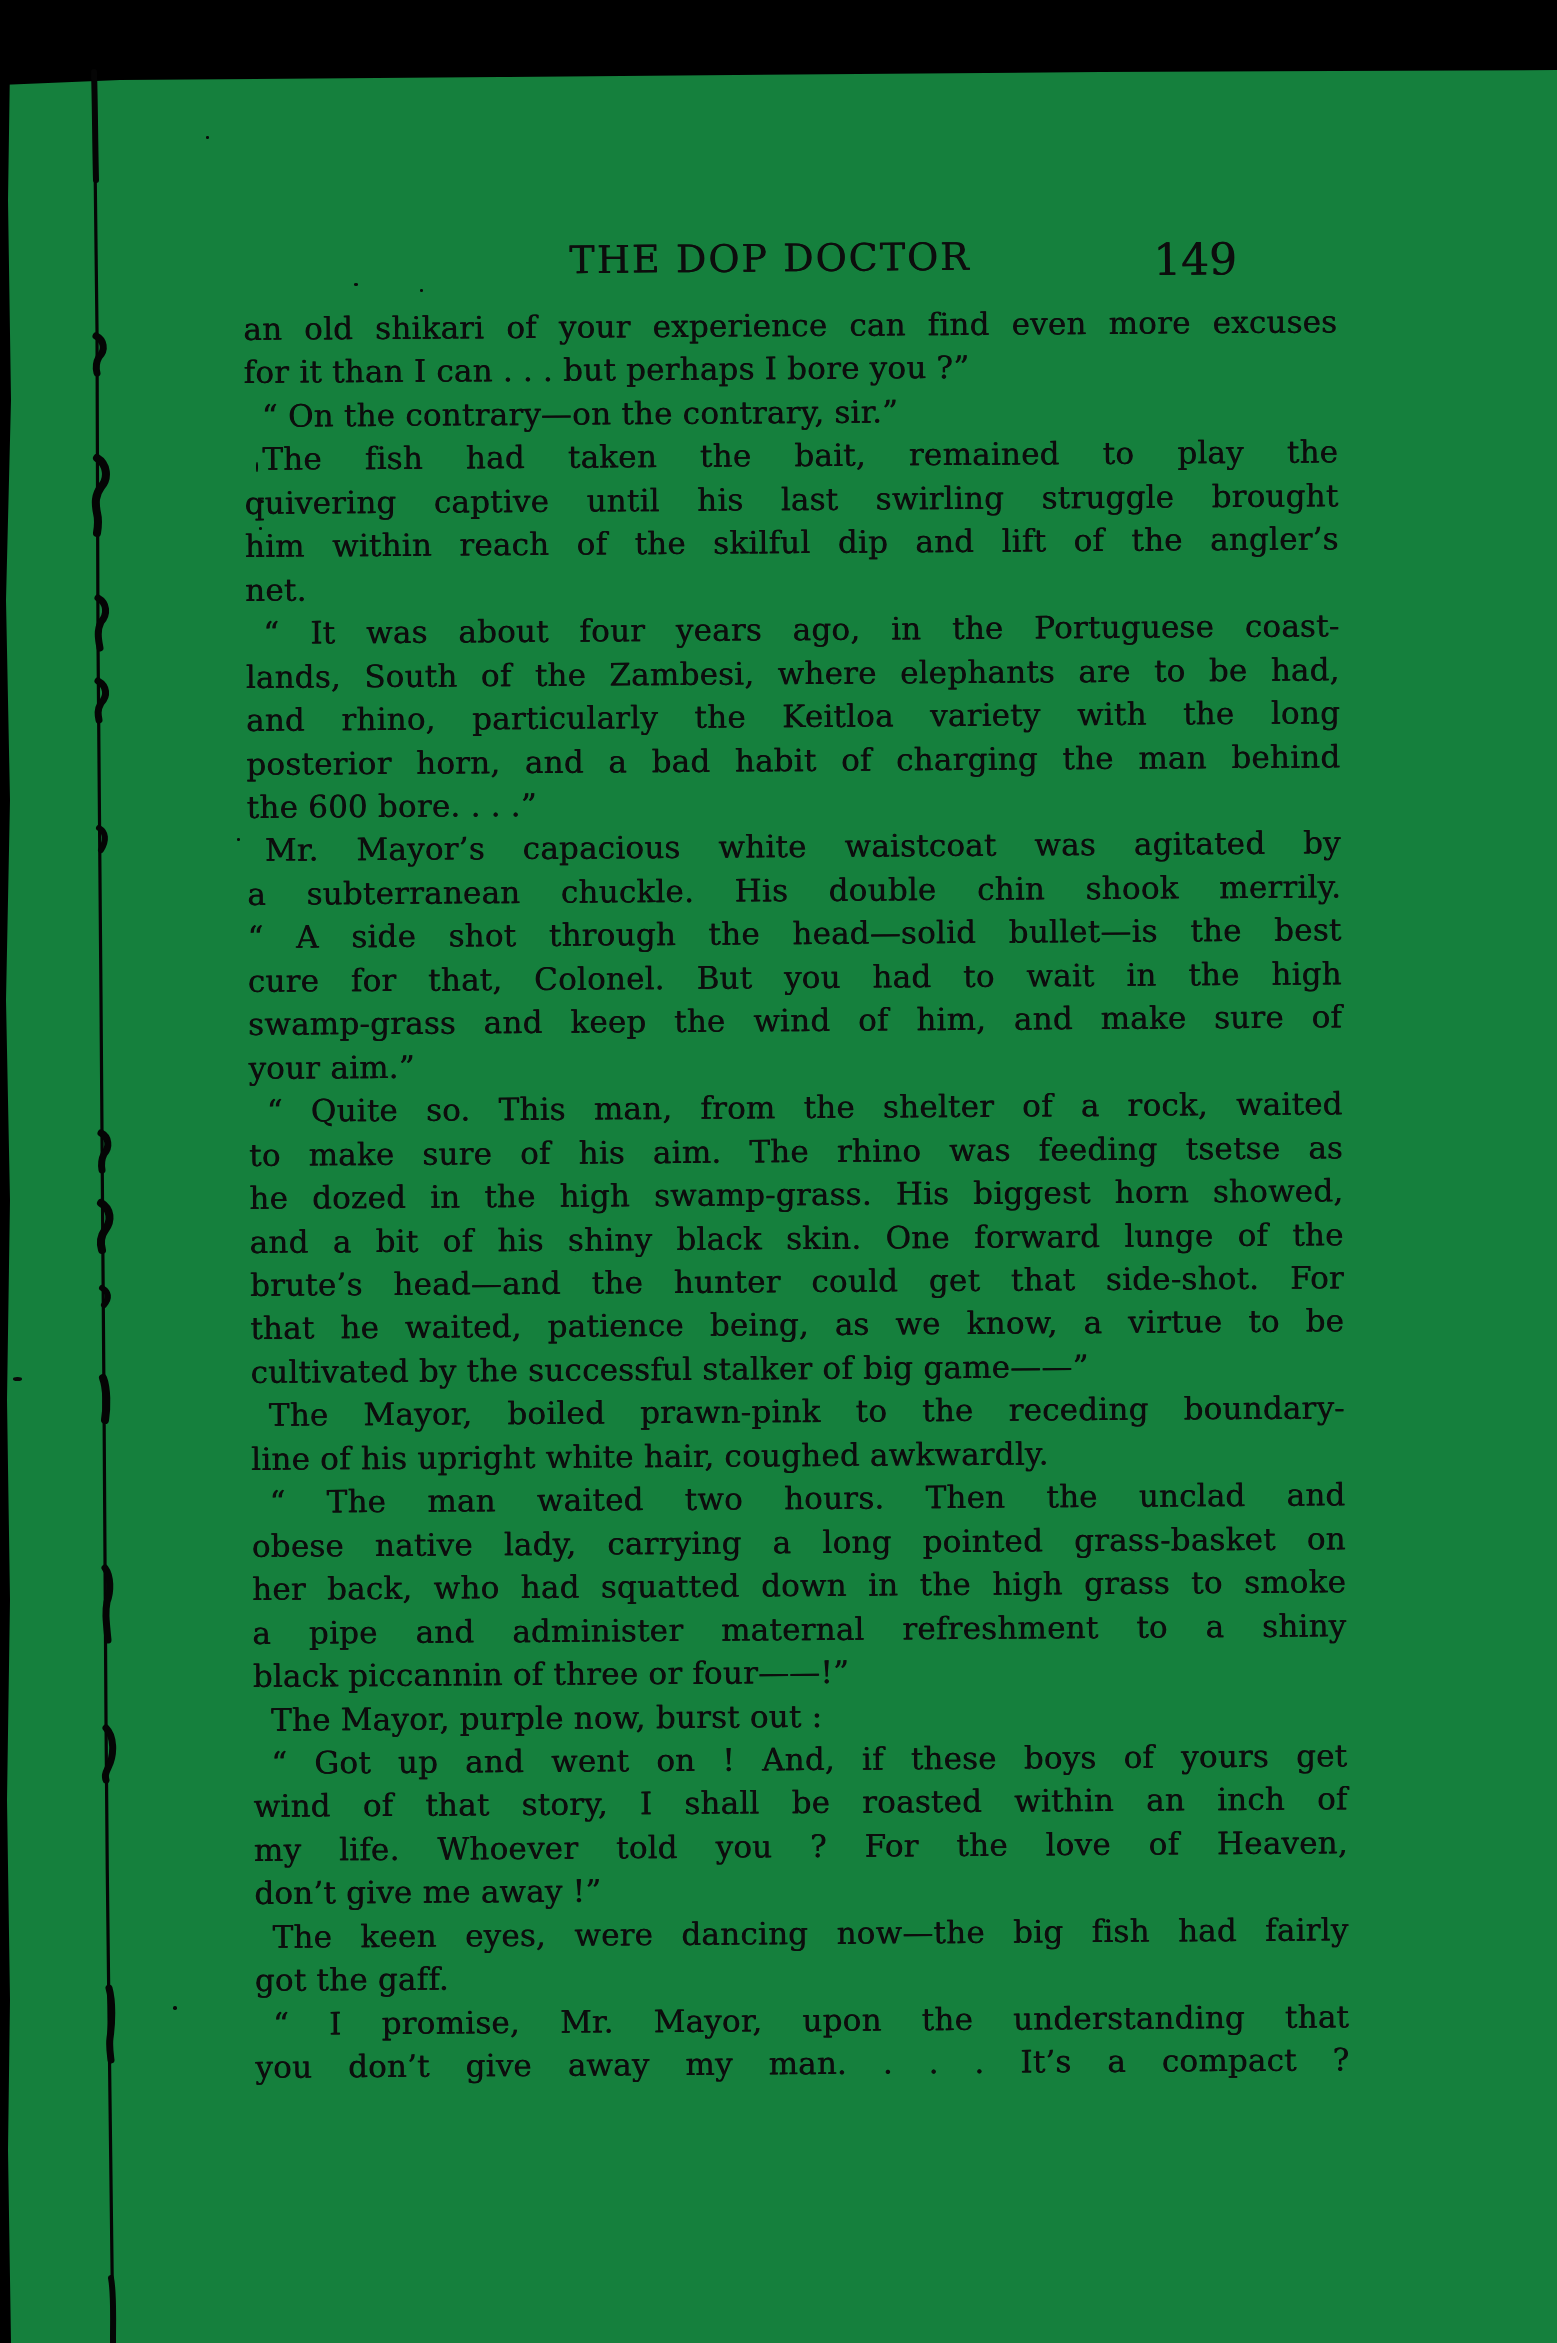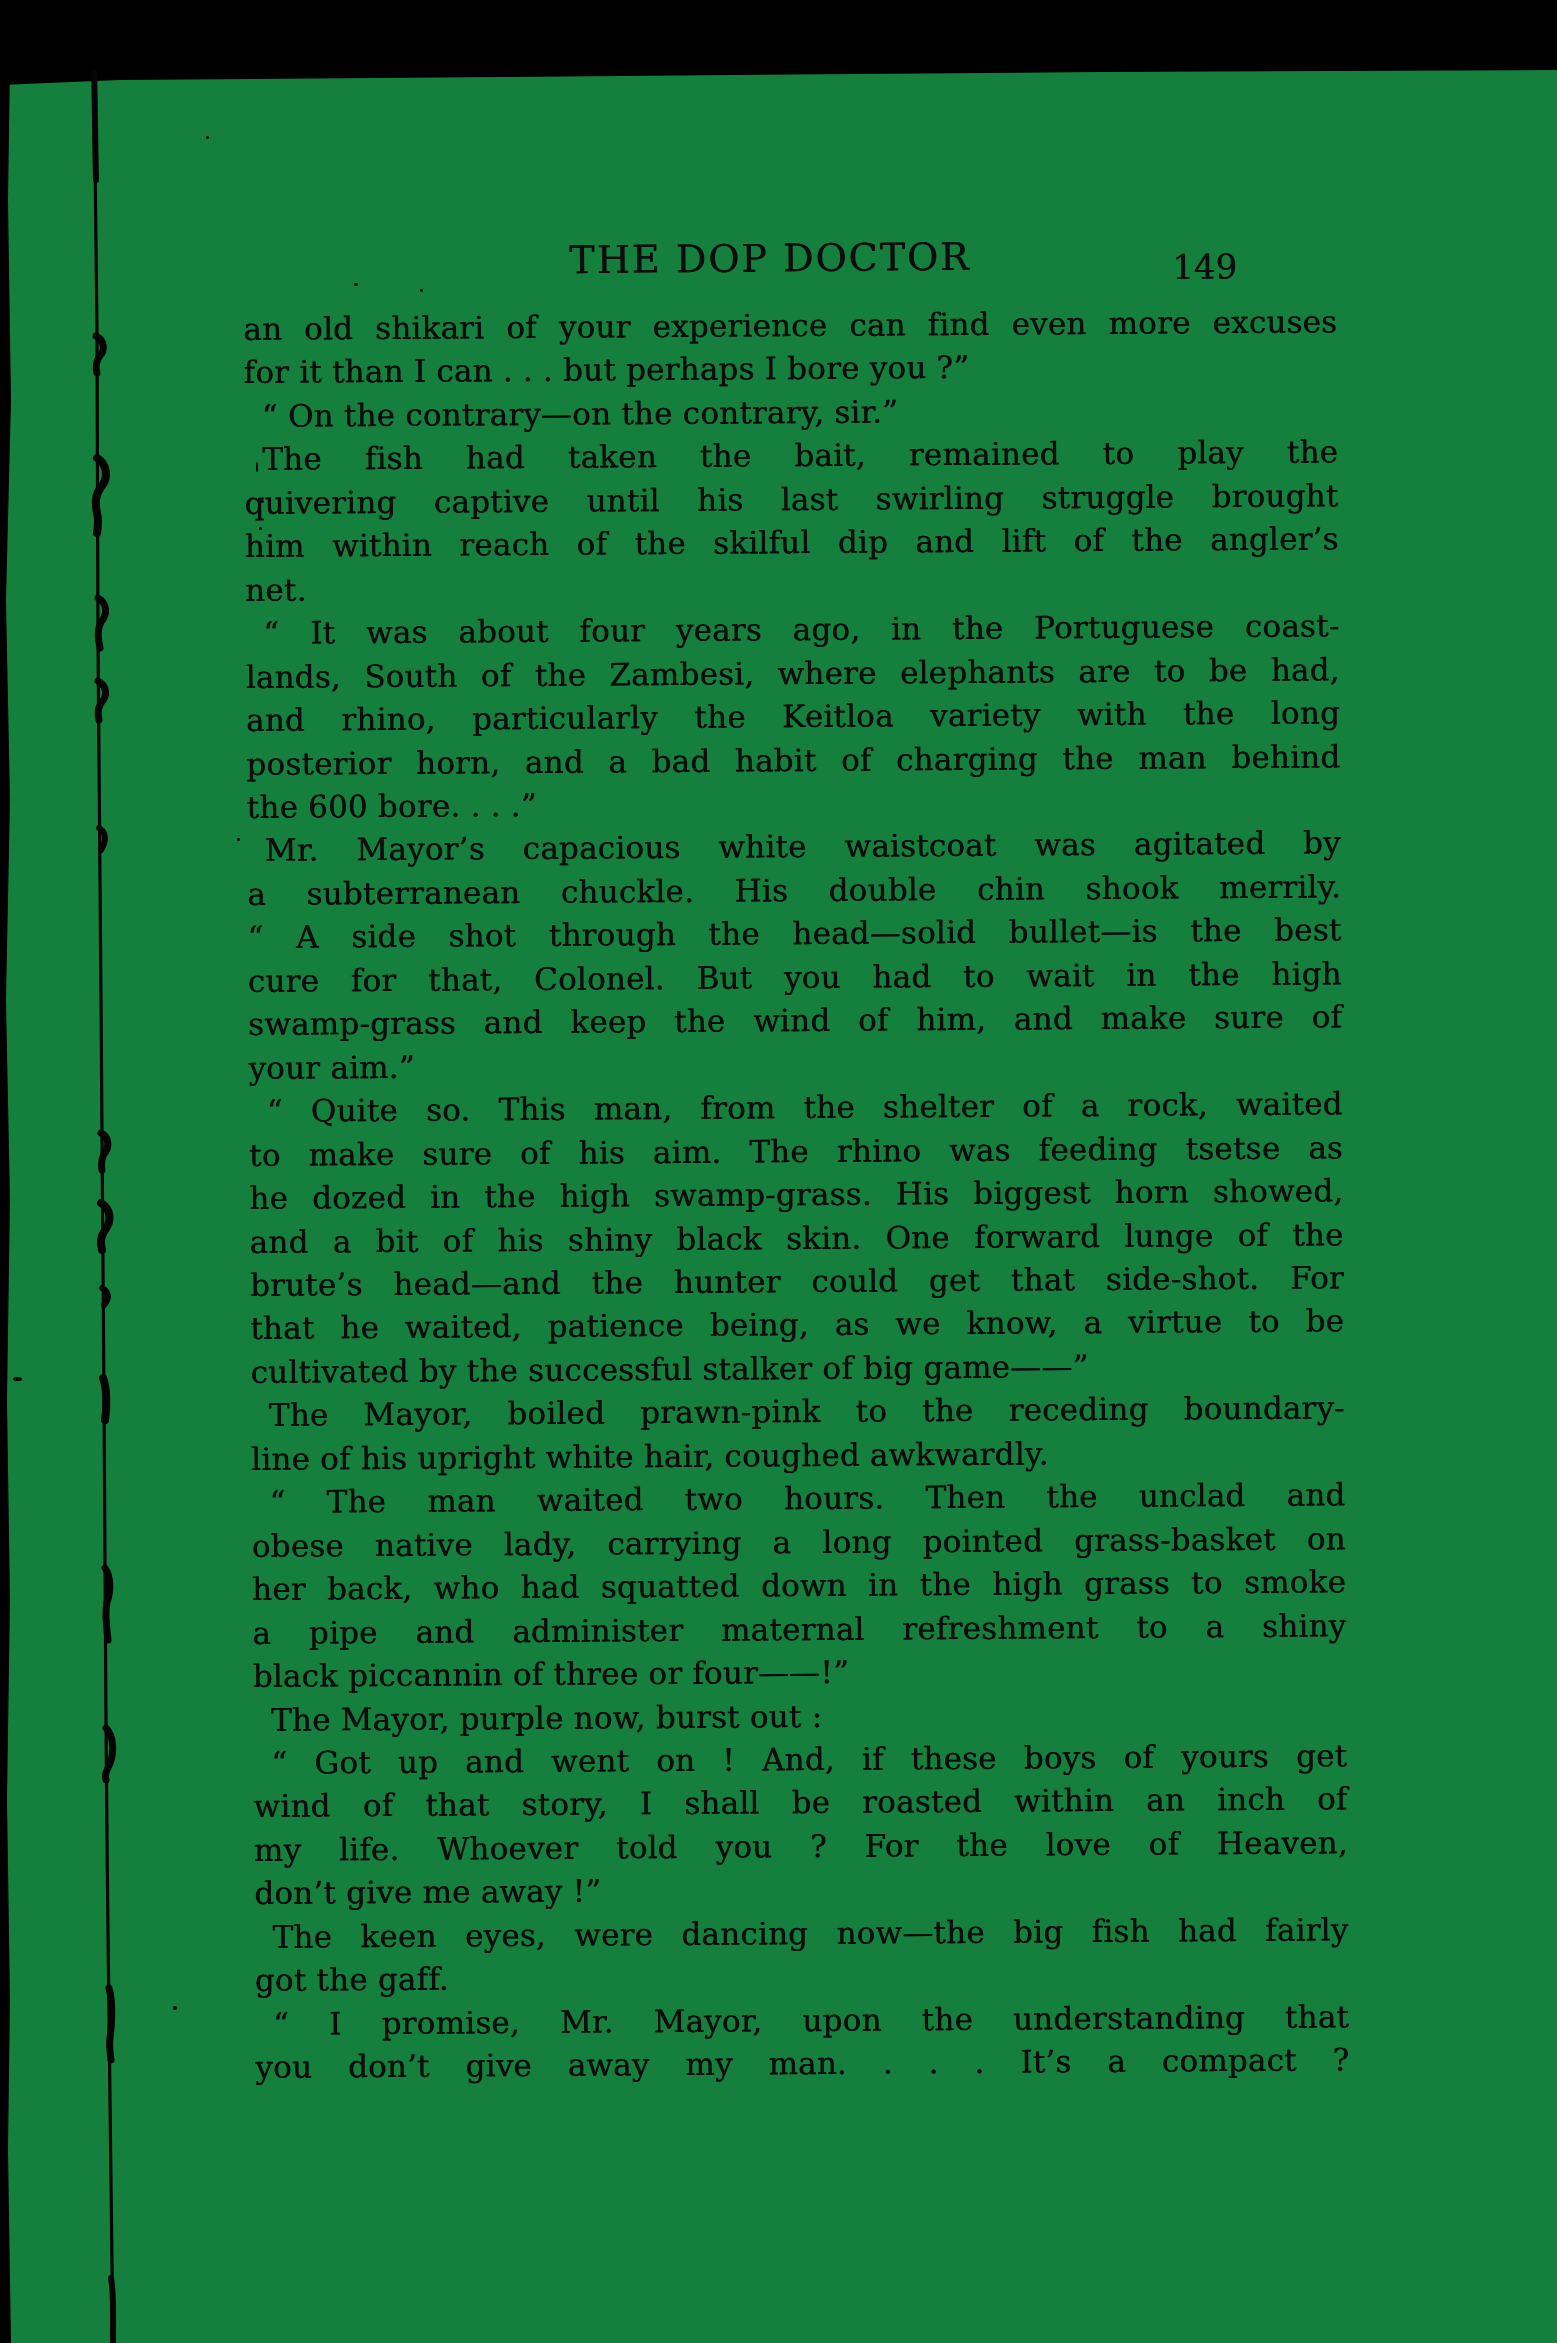--- a/index.html
+++ b/index.html
@@ -25,22 +25,22 @@
     position:absolute;left:243px;top:244px;width:1094px;height:44px;
     transform:rotate(-0.5deg);transform-origin:0 50%;
   }
   .header-title{
     position:absolute;left:0;right:0;text-align:center;
     transform:translateX(-20px);
     font-size:38px;line-height:1;letter-spacing:2px;white-space:nowrap;
     text-shadow:0.5px 0 0 currentColor;
   }
   .page-number{
-    position:absolute;right:100px;top:14px;
-    font-size:34px;line-height:1;
+    position:absolute;right:100px;top:2px;
+    font-size:44px;line-height:1;
     text-shadow:0.5px 0 0 currentColor;
   }
   
   .body-text{
     position:absolute;left:243px;top:308px;width:1094px;
     font-size:31px;line-height:43.45px;letter-spacing:0.2px;
     transform:rotate(-0.4deg);transform-origin:0 0;
     text-shadow:0.5px 0 0 currentColor;
   }
   .line{text-align:justify;text-align-last:justify;min-height:43.45px;}

